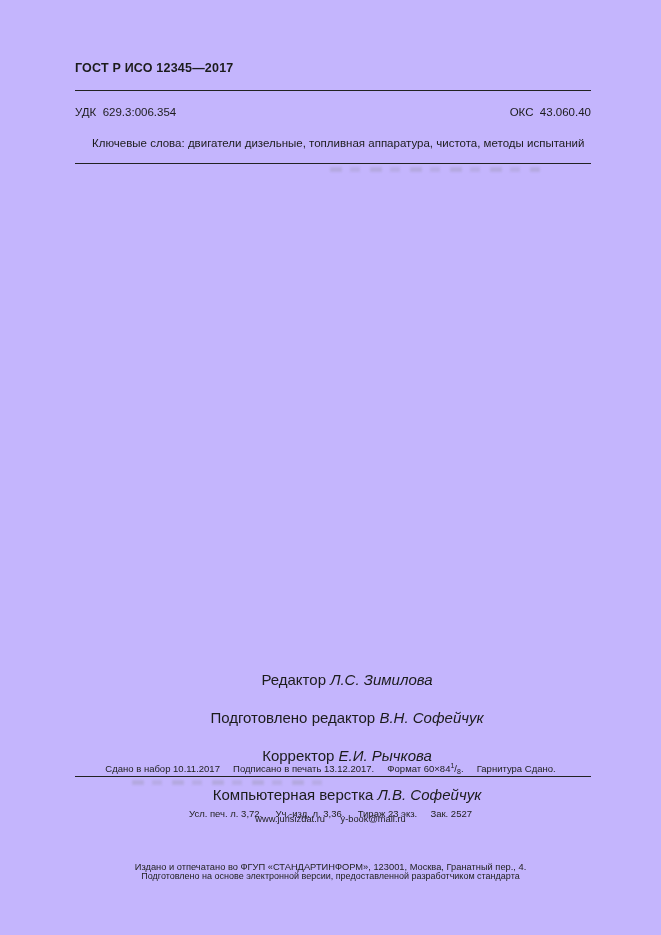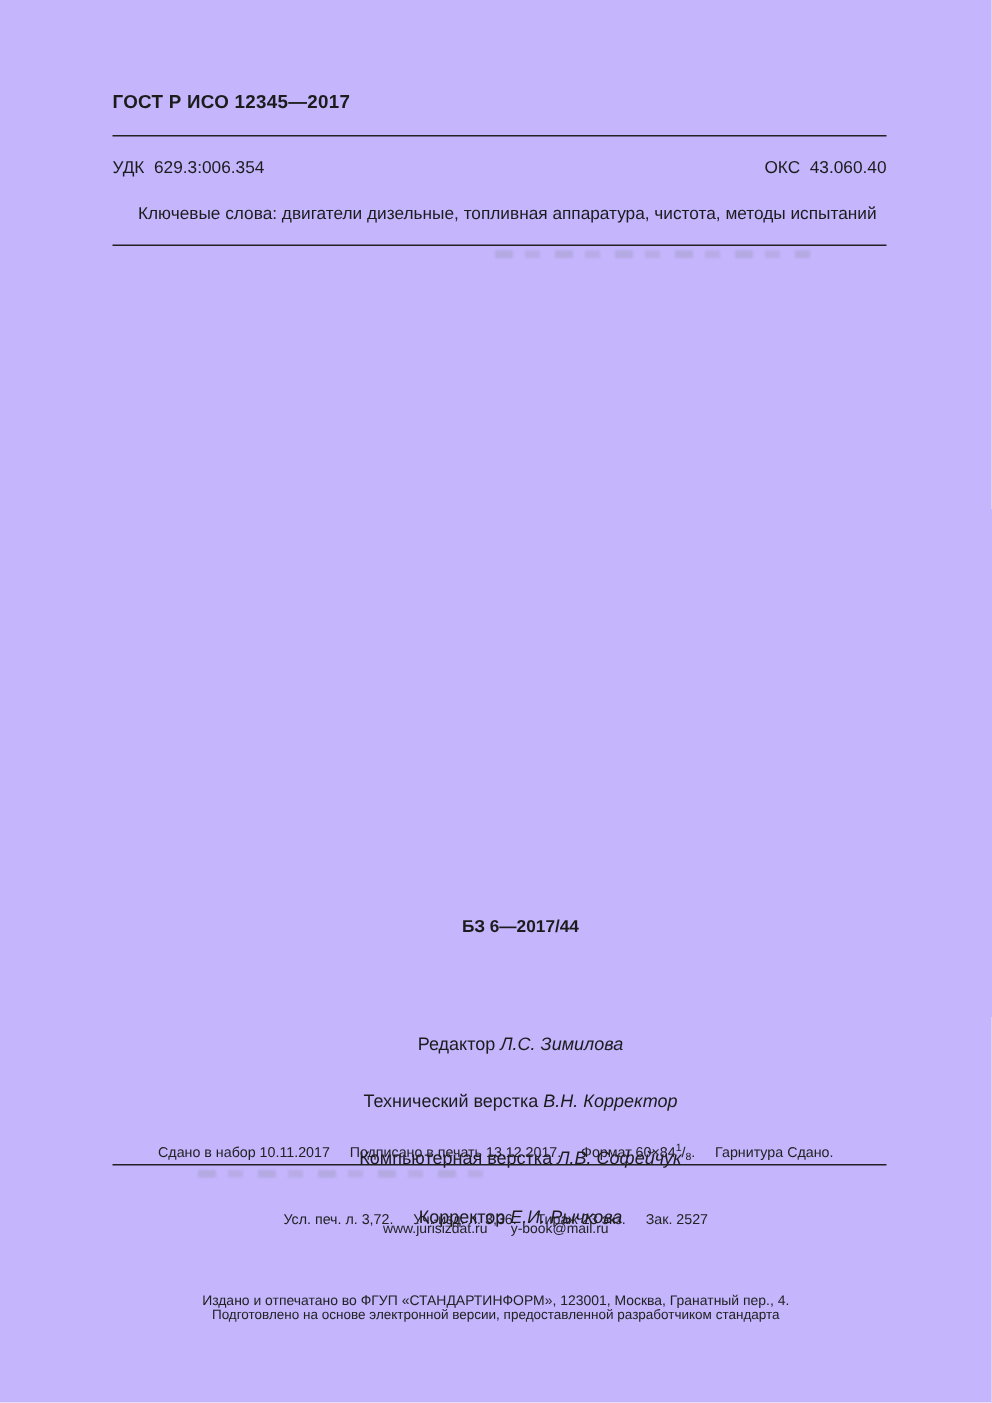--- a/index.html
+++ b/index.html
@@ -63,26 +63,26 @@
     box-sizing: border-box;
     padding-left: 28px;
     text-align: center;
     font-size: 11.5px;
     font-weight: bold;
     white-space: pre;
   }
   .credits {
     position: absolute;
     left: 75px;
-    top: 664px;
+    top: 648px;
     width: 516px;
     box-sizing: border-box;
     padding-left: 28px;
     text-align: center;
-    font-size: 12px;
+    font-size: 15px;
     line-height: 12.8px;
     white-space: pre;
   }
   .credit-name { font-style: italic; }
   .imprint {
     position: absolute;
     left: 0;
     top: 731px;
     width: 661px;
     text-align: center;
@@ -141,27 +141,26 @@
   <div class="udk-row">
     <span>УДК  629.3:006.354</span>
     <span>ОКС  43.060.40</span>
   </div>
 
   <div class="keywords">Ключевые слова: двигатели дизельные, топливная аппаратура, чистота, методы испытаний</div>
 
   <div class="rule" id="rule-2"></div>
   <div class="scan-artifact" id="artifact-1"></div>
 
-  <div class="bz-code">БЗ 6—2017/44</div>
 
   <div class="credits">
     <div><span>Редактор </span><span class="credit-name">Л.С. Зимилова</span></div>
-    <div><span>Технический верстка </span><span class="credit-name">В.Н. Корректор</span></div>
+    <div><span>Подготовлено редактор </span><span class="credit-name">В.Н. Софейчук</span></div>
+    <div><span>Корректор </span><span class="credit-name">Е.И. Рычкова</span></div>
     <div><span>Компьютерная верстка </span><span class="credit-name">Л.В. Софейчук</span></div>
-    <div><span>Корректор </span><span class="credit-name">Е.И. Рычкова</span></div>
   </div>
 
   <div class="imprint">
     <div><span>Сдано в набор 10.11.2017     Подписано в печать 13.12.2017.     Формат 60×84</span><span class="fsup">1</span><span>/</span><span class="fsub">8</span><span>.     Гарнитура Сдано.</span></div>
     <div>Усл. печ. л. 3,72.     Уч.-изд. л. 3,36.     Тираж 23 экз.     Зак. 2527</div>
     <div class="prepared-line">Подготовлено на основе электронной версии, предоставленной разработчиком стандарта</div>
   </div>
 
   <div class="rule" id="rule-3"></div>
   <div class="scan-artifact" id="artifact-2"></div>

